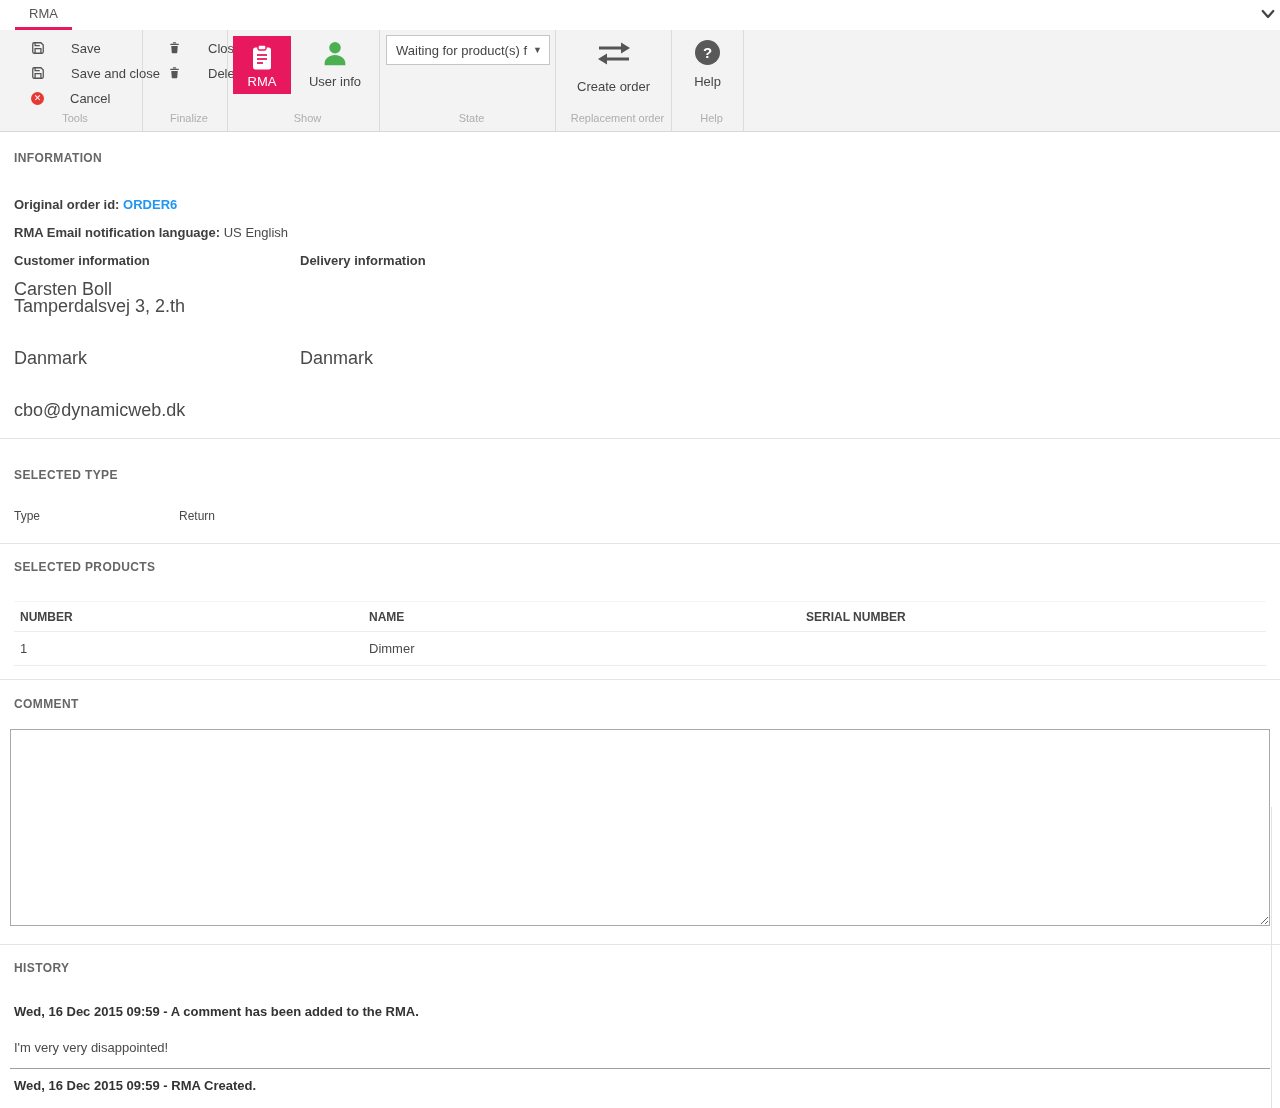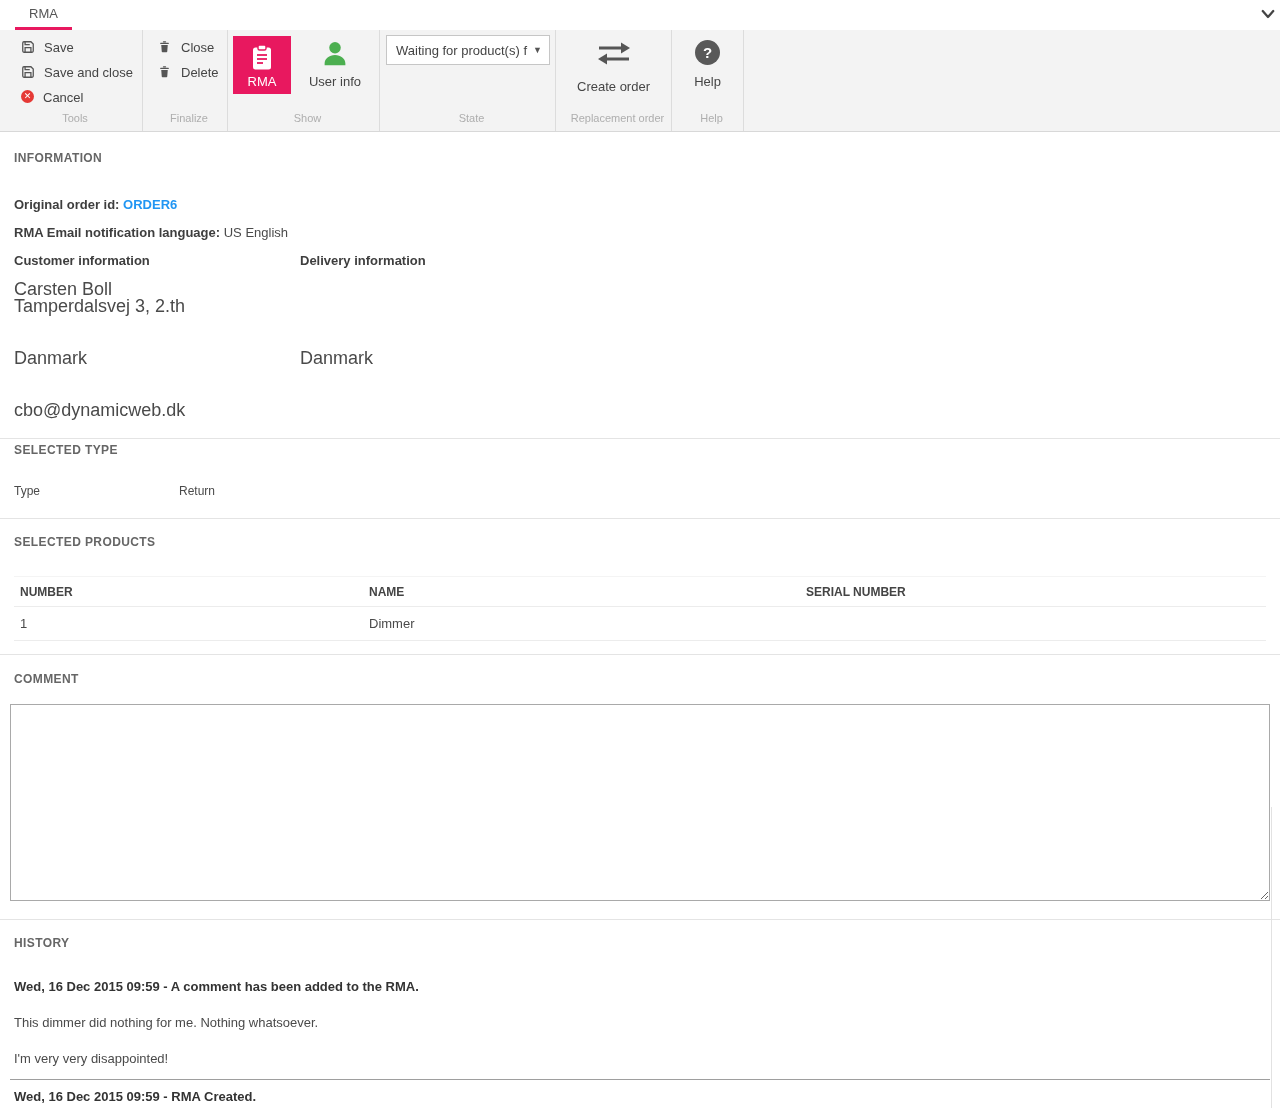--- a/index.html
+++ b/index.html
@@ -18,22 +18,22 @@
             display:flex; align-items:stretch; }
   .rgroup { position:relative; border-right:1px solid #dcdcdc; height:100%; flex:0 0 auto; }
   .rgroup-label { position:absolute; bottom:7px; left:8px; right:0; text-align:center;
                   font-size:11px; color:#aeaeae; white-space:nowrap; }
   .g-tools { width:143px; } .g-finalize { width:85px; } .g-show { width:152px; }
   .g-state { width:176px; } .g-replace { width:116px; } .g-help { width:72px; }
   .g-fill { flex:1 1 auto; border-right:none; }
 
   .stack { padding:10px 0 0 21px; }
   .g-finalize .stack { padding-left:15px; }
-  .tool-btn { display:flex; align-items:flex-start; gap:9px; height:16px; margin-bottom:9px;
-              font-size:13px; color:#454545; cursor:pointer; white-space:nowrap; }
+  .tool-btn { display:flex; align-items:center; gap:26px; height:16px; margin-bottom:9px;
+              font-size:13px; color:#454545; cursor:pointer; white-space:nowrap;margin-left:10px; }
   .icon-13 { width:14px; height:14px; flex:0 0 auto; display:inline-flex; }
   .cancel-dot { width:13px; height:13px; border-radius:50%; background:#e53935; color:#fff;
                 display:inline-flex; align-items:center; justify-content:center;
                 font-size:9px; font-weight:bold; line-height:1; }
 
   .show-wrap { display:flex; gap:11px; padding:6px 0 0 5px; }
   .bigbtn { height:58px; display:flex; flex-direction:column; align-items:center;
             justify-content:space-between; cursor:pointer; }
   .bigbtn-rma { width:58px; background:#e8185f; color:#fff; padding:8px 0 5px; font-size:13px; }
   .bigbtn-user { width:66px; color:#454545; padding:2px 0 5px; font-size:13px; }
@@ -61,21 +61,21 @@
   .lbl-b { font-weight:bold; color:#3e3e3e; }
   .link { color:#2196f3; font-weight:bold; text-decoration:none; cursor:pointer; }
   .row-order { margin-top:32px; }
   .row-lang  { margin-top:13px; }
   .cols { display:flex; margin-top:13px; }
   .col-left { width:286px; flex:0 0 auto; }
   .col-right { flex:1 1 auto; }
   .col-head { font-size:13px; font-weight:bold; color:#3e3e3e; height:26px; }
   .addr-line { height:17.3px; font-size:18px; color:#4a4a4a; white-space:pre; }
 
-  .type-sec { padding-top:4px; padding-bottom:20px; }
+  .type-sec { padding-top:29px; padding-bottom:20px; }
   .type-row { margin-top:27px; font-size:12px; color:#4a4a4a; display:flex; }
   .type-label { width:165px; flex:0 0 auto; }
 
   .prod-sec { padding-top:16px; padding-bottom:13px; }
   .ptable { margin-top:27px; width:100%; border-collapse:collapse; }
   .ptable thead tr { border-top:1px solid #f4f4f4; border-bottom:1px solid #ececec; }
   .ptable th { text-align:left; font-size:12px; font-weight:bold; color:#444;
                height:30px; padding:0 0 0 6px; }
   .ptable tbody tr { border-bottom:1px solid #ececec; }
   .ptable td { font-size:13px; color:#4a4a4a; height:34px; padding:0 0 0 6px; }
@@ -294,20 +294,19 @@
   </div>
 
   <div class="section divided comment-sec">
     <div class="sec-title">COMMENT</div>
     <textarea class="comment-box" style=""></textarea>
   </div>
 
   <div class="section divided hist-sec">
     <div class="sec-title">HISTORY</div>
     <div class="hist-head hist-head-1">Wed, 16 Dec 2015 09:59 - A comment has been added to the RMA.</div>
-    <div class="hist-line">This dimmer did nothing for me. Nothing whatsoever.</div>
     <div class="hist-line">I'm very very disappointed!</div>
     <hr class="hist-divider">
     <div class="hist-head hist-head-2">Wed, 16 Dec 2015 09:59 - RMA Created.</div>
   </div>
 
   <div class="scroll-rail"></div>
 </div>
 
 </body></html>

